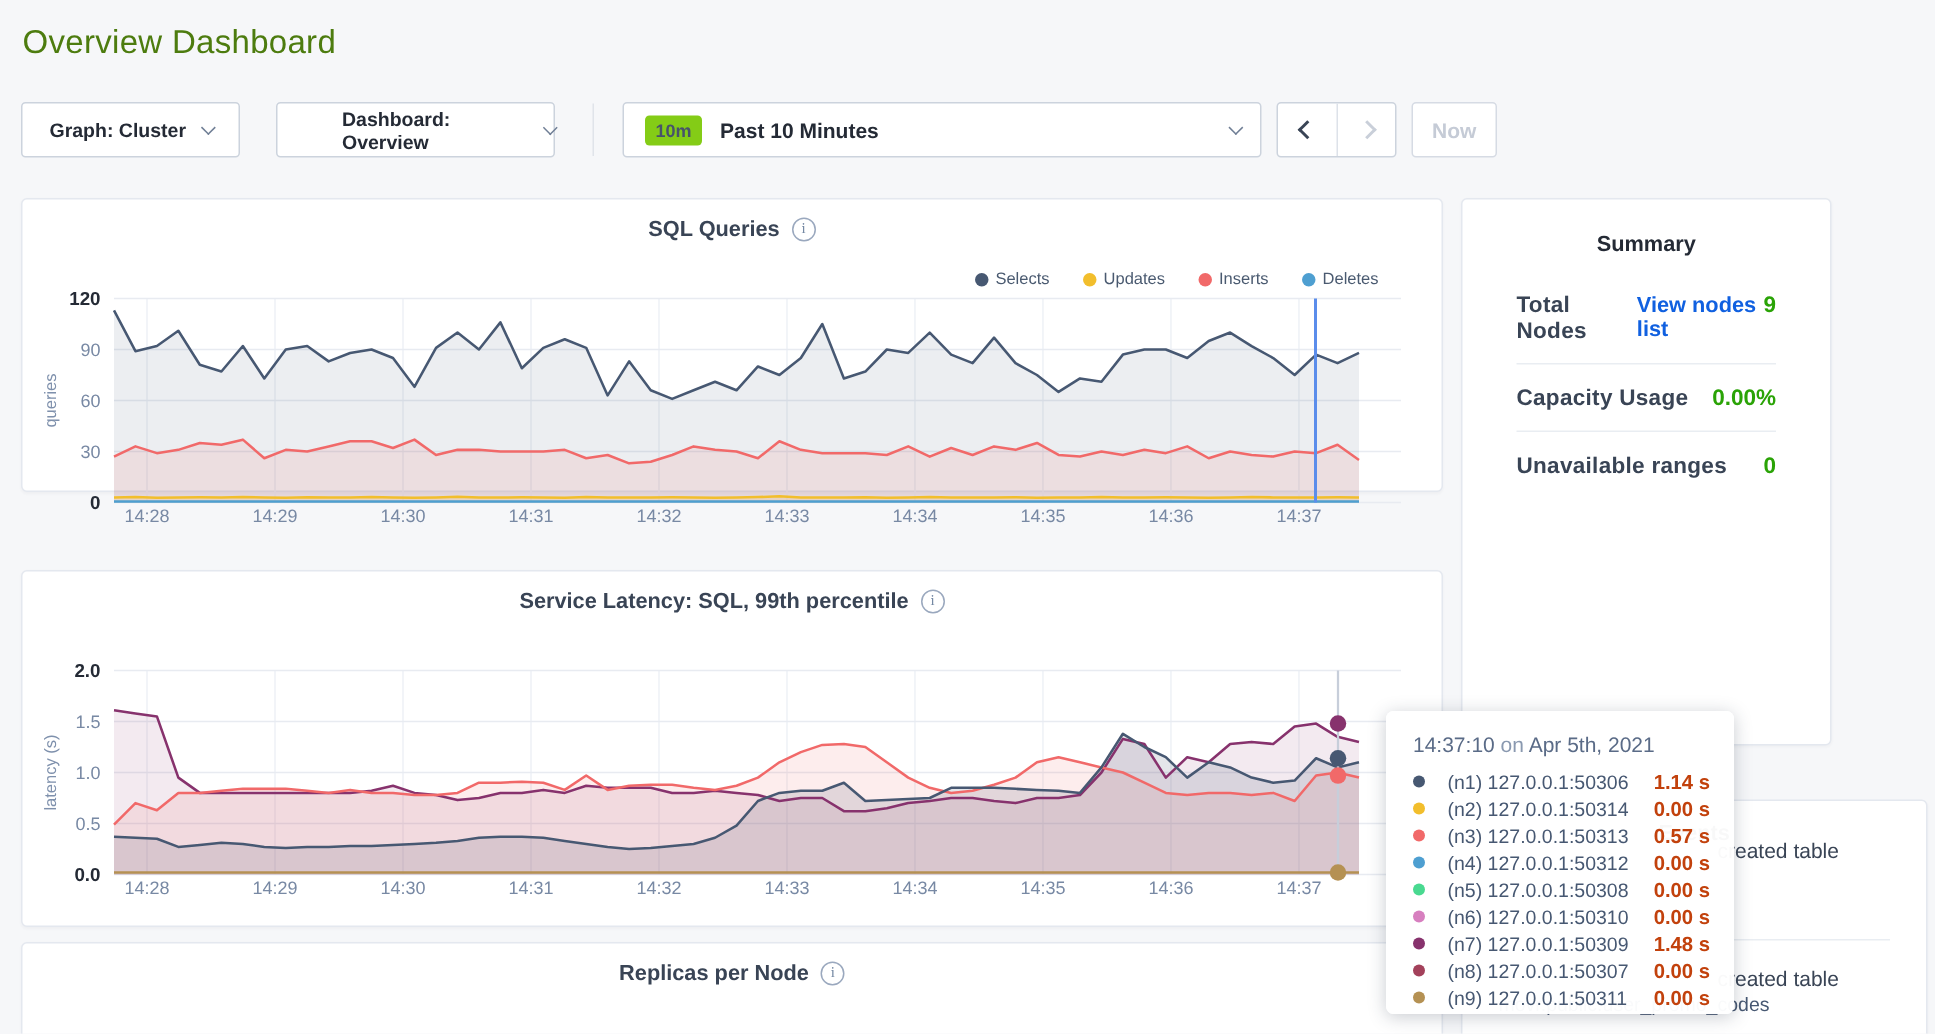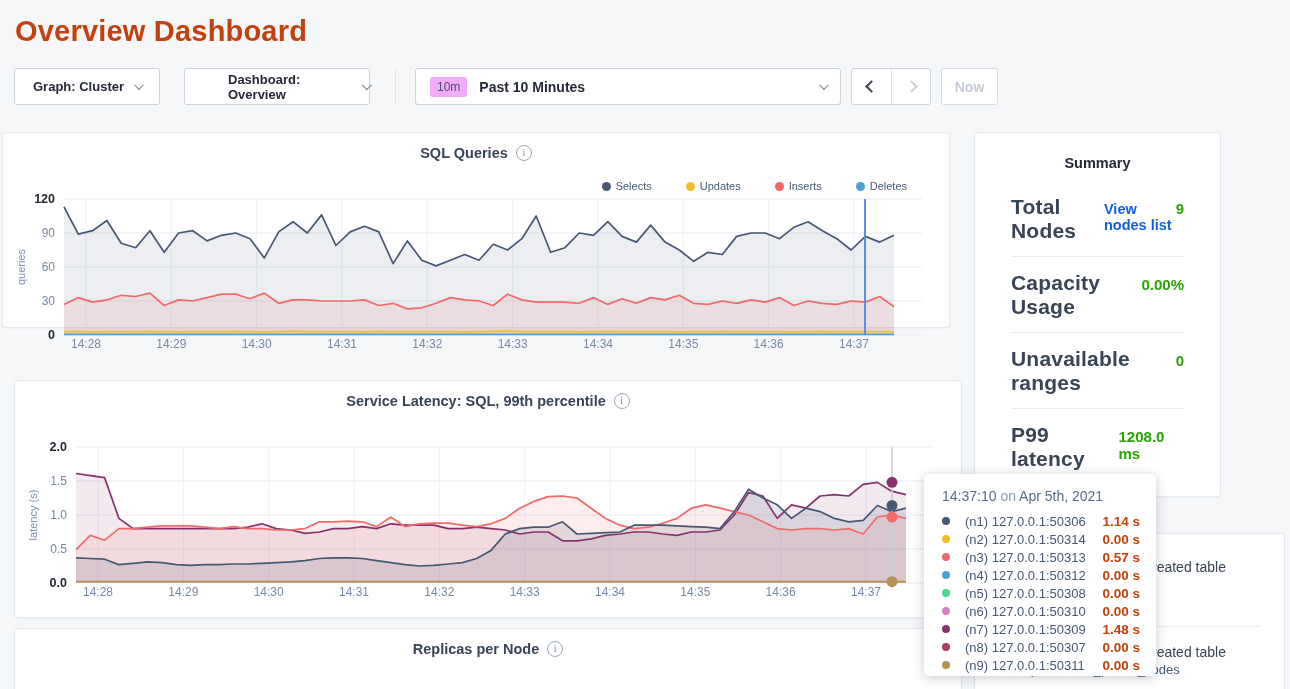--- a/index.html
+++ b/index.html
@@ -6,21 +6,21 @@
   html, body { width: 1290px; height: 689px; }
   body {
     position: relative;
     overflow: hidden;
     background: #f6f7f9;
     font-family: "Liberation Sans", sans-serif;
     color: #394455;
   }
   .page-title {
     position: absolute; left: 15px; top: 15px;
-    font-size: 29px; font-weight: 700; color: #c2410c;
+    font-size: 22px; font-weight: 400; color: #4d7c0f;
     letter-spacing: 0.2px;
   }
   
   .toolbar { position: absolute; top: 68px; left: 0; width: 100%; height: 37px; }
   .dropdown {
     position: absolute; height: 37px;
     background: #fff; border: 1px solid #ccd3dd; border-radius: 3px;
     display: flex; align-items: center; justify-content: center; gap: 10px;
     font-size: 13px; font-weight: 700; color: #242a35; cursor: pointer;
   }
@@ -30,22 +30,22 @@
     width: 7px; height: 7px; border-right: 1.6px solid #6f7e95; border-bottom: 1.6px solid #6f7e95;
     transform: rotate(45deg) translateY(-2px); display: inline-block;
   }
   .toolbar-divider { position: absolute; left: 395px; top: 1px; width: 1px; height: 35px; background: #e0e4ea; }
   .time-select {
     position: absolute; left: 415px; width: 426px; height: 37px;
     background: #fff; border: 1px solid #ccd3dd; border-radius: 3px;
     display: flex; align-items: center; padding: 0 14px; cursor: pointer;
   }
   .time-badge {
-    background: #f0abfc; border-radius: 3px; padding: 3px 7px;
-    font-size: 12px; font-weight: 400; color: #47536b;
+    background: #84cc16; border-radius: 3px; padding: 3px 7px;
+    font-size: 12px; font-weight: 700; color: #47536b;
   }
   .time-label { margin-left: 12px; font-size: 14px; font-weight: 700; color: #242a35; }
   .time-select .chev-down { margin-left: auto; }
   .arrow-group {
     position: absolute; left: 851px; width: 80px; height: 37px;
     background: #fff; border: 1px solid #ccd3dd; border-radius: 3px; display: flex;
   }
   .arrow-btn { width: 50%; display: flex; align-items: center; justify-content: center; cursor: pointer; }
   .arrow-btn + .arrow-btn { border-left: 1px solid #dde2e9; }
   .chev-left, .chev-right { width: 9px; height: 9px; display: inline-block; }
@@ -56,48 +56,48 @@
     background: #fff; border: 1px solid #d6dbe4; border-radius: 3px;
     font-size: 14px; font-weight: 700; color: #c5cbd6;
     display: flex; align-items: center; justify-content: center;
   }
   
   .card {
     position: absolute; background: #fff;
     border: 1px solid #e4e8ef; border-radius: 4px;
     box-shadow: 0 1px 2px rgba(40,50,70,0.04);
   }
-  .chart-card-1 { left: 2px; top: 132px; width: 948px; height: 196px; }
+  .chart-card-1 { left: 14px; top: 132px; width: 948px; height: 196px; }
   .chart-card-2 { left: 14px; top: 380px; width: 948px; height: 238px; }
   .chart-card-3 { left: 14px; top: 628px; width: 948px; height: 120px; }
   .chart-title-row {
     position: absolute; top: 12px; left: 0; width: 100%;
     display: flex; align-items: center; justify-content: center; gap: 8px;
   }
   .chart-title { font-size: 14.5px; font-weight: 700; color: #394455; }
   .info-icon {
     width: 16px; height: 16px; border: 1px solid #9aa8be; border-radius: 50%;
     color: #7488a3; font-size: 10px; line-height: 14px; text-align: center;
     font-family: "Liberation Serif", serif; cursor: pointer;
   }
   .legend {
     position: absolute; top: 47px; right: 42px;
-    display: flex; gap: 34px; align-items: center;
+    display: flex; gap: 22px; align-items: center;
   }
   .legend-item { display: flex; align-items: center; gap: 5px; cursor: pointer; }
   .legend-dot { width: 9px; height: 9px; border-radius: 50%; }
   .legend-label { font-size: 11px; color: #4a5a70; }
   .chart-svg { position: absolute; left: 0; top: 0; }
   
   .summary-card { left: 974px; top: 132px; width: 247px; height: 365px; padding: 0 36px; }
   .summary-title { text-align: center; font-size: 14.5px; font-weight: 700; color: #242a35; padding: 22px 0 10px; }
   .sum-row { padding: 14px 0 13px; border-top: 1px solid #e9edf2; }
   .sum-row.first { border-top: none; }
   .sum-line { display: flex; align-items: baseline; }
-  .sum-label { font-size: 21px; font-weight: 700; color: #394455; letter-spacing: 0.2px; }
+  .sum-label { font-size: 15px; font-weight: 700; color: #394455; letter-spacing: 0.2px; }
   .sum-link { font-size: 14.5px; font-weight: 700; color: #1060e0; margin-left: 10px; cursor: pointer; }
   .sum-value { margin-left: auto; font-size: 15px; font-weight: 700; color: #2aa306; }
   .sum-desc { font-size: 13px; color: #475872; line-height: 1.35; padding-top: 7px; }
   
   .events-card { left: 974px; top: 533px; width: 311px; height: 170px; }
   .events-title { text-align: center; font-size: 14.5px; font-weight: 700; color: #242a35; padding-top: 14px; }
   .event-frag { position: absolute; font-size: 14px; color: #394455; white-space: nowrap; }
   .event-frag-sub { position: absolute; font-size: 13px; color: #475872; white-space: nowrap; }
   .event-divider { position: absolute; left: 24px; right: 24px; height: 1px; background: #e9edf2; }
   
@@ -285,26 +285,20 @@
       <span class="sum-label">Capacity Usage</span>
       <span class="sum-value">0.00%</span>
     </div>
   </div>
   <div class="sum-row">
     <div class="sum-line">
       <span class="sum-label">Unavailable ranges</span>
       <span class="sum-value">0</span>
     </div>
   </div>
-  <div class="sum-row">
-    <div class="sum-line">
-      <span class="sum-label">P99 latency</span>
-      <span class="sum-value">1208.0 ms</span>
-    </div>
-  </div>
 </div>
 
 <div class="card events-card">
   <div class="events-title">Events</div>
   <div class="event-frag" style="left:170px; top:25px;">created table</div>
   <div class="event-divider" style="top:92px;"></div>
   <div class="event-frag" style="left:170px; top:110px;">created table</div>
   <div class="event-frag-sub" style="left:24px; top:128px;">movr.public.user_promo_codes</div>
 </div>
 

